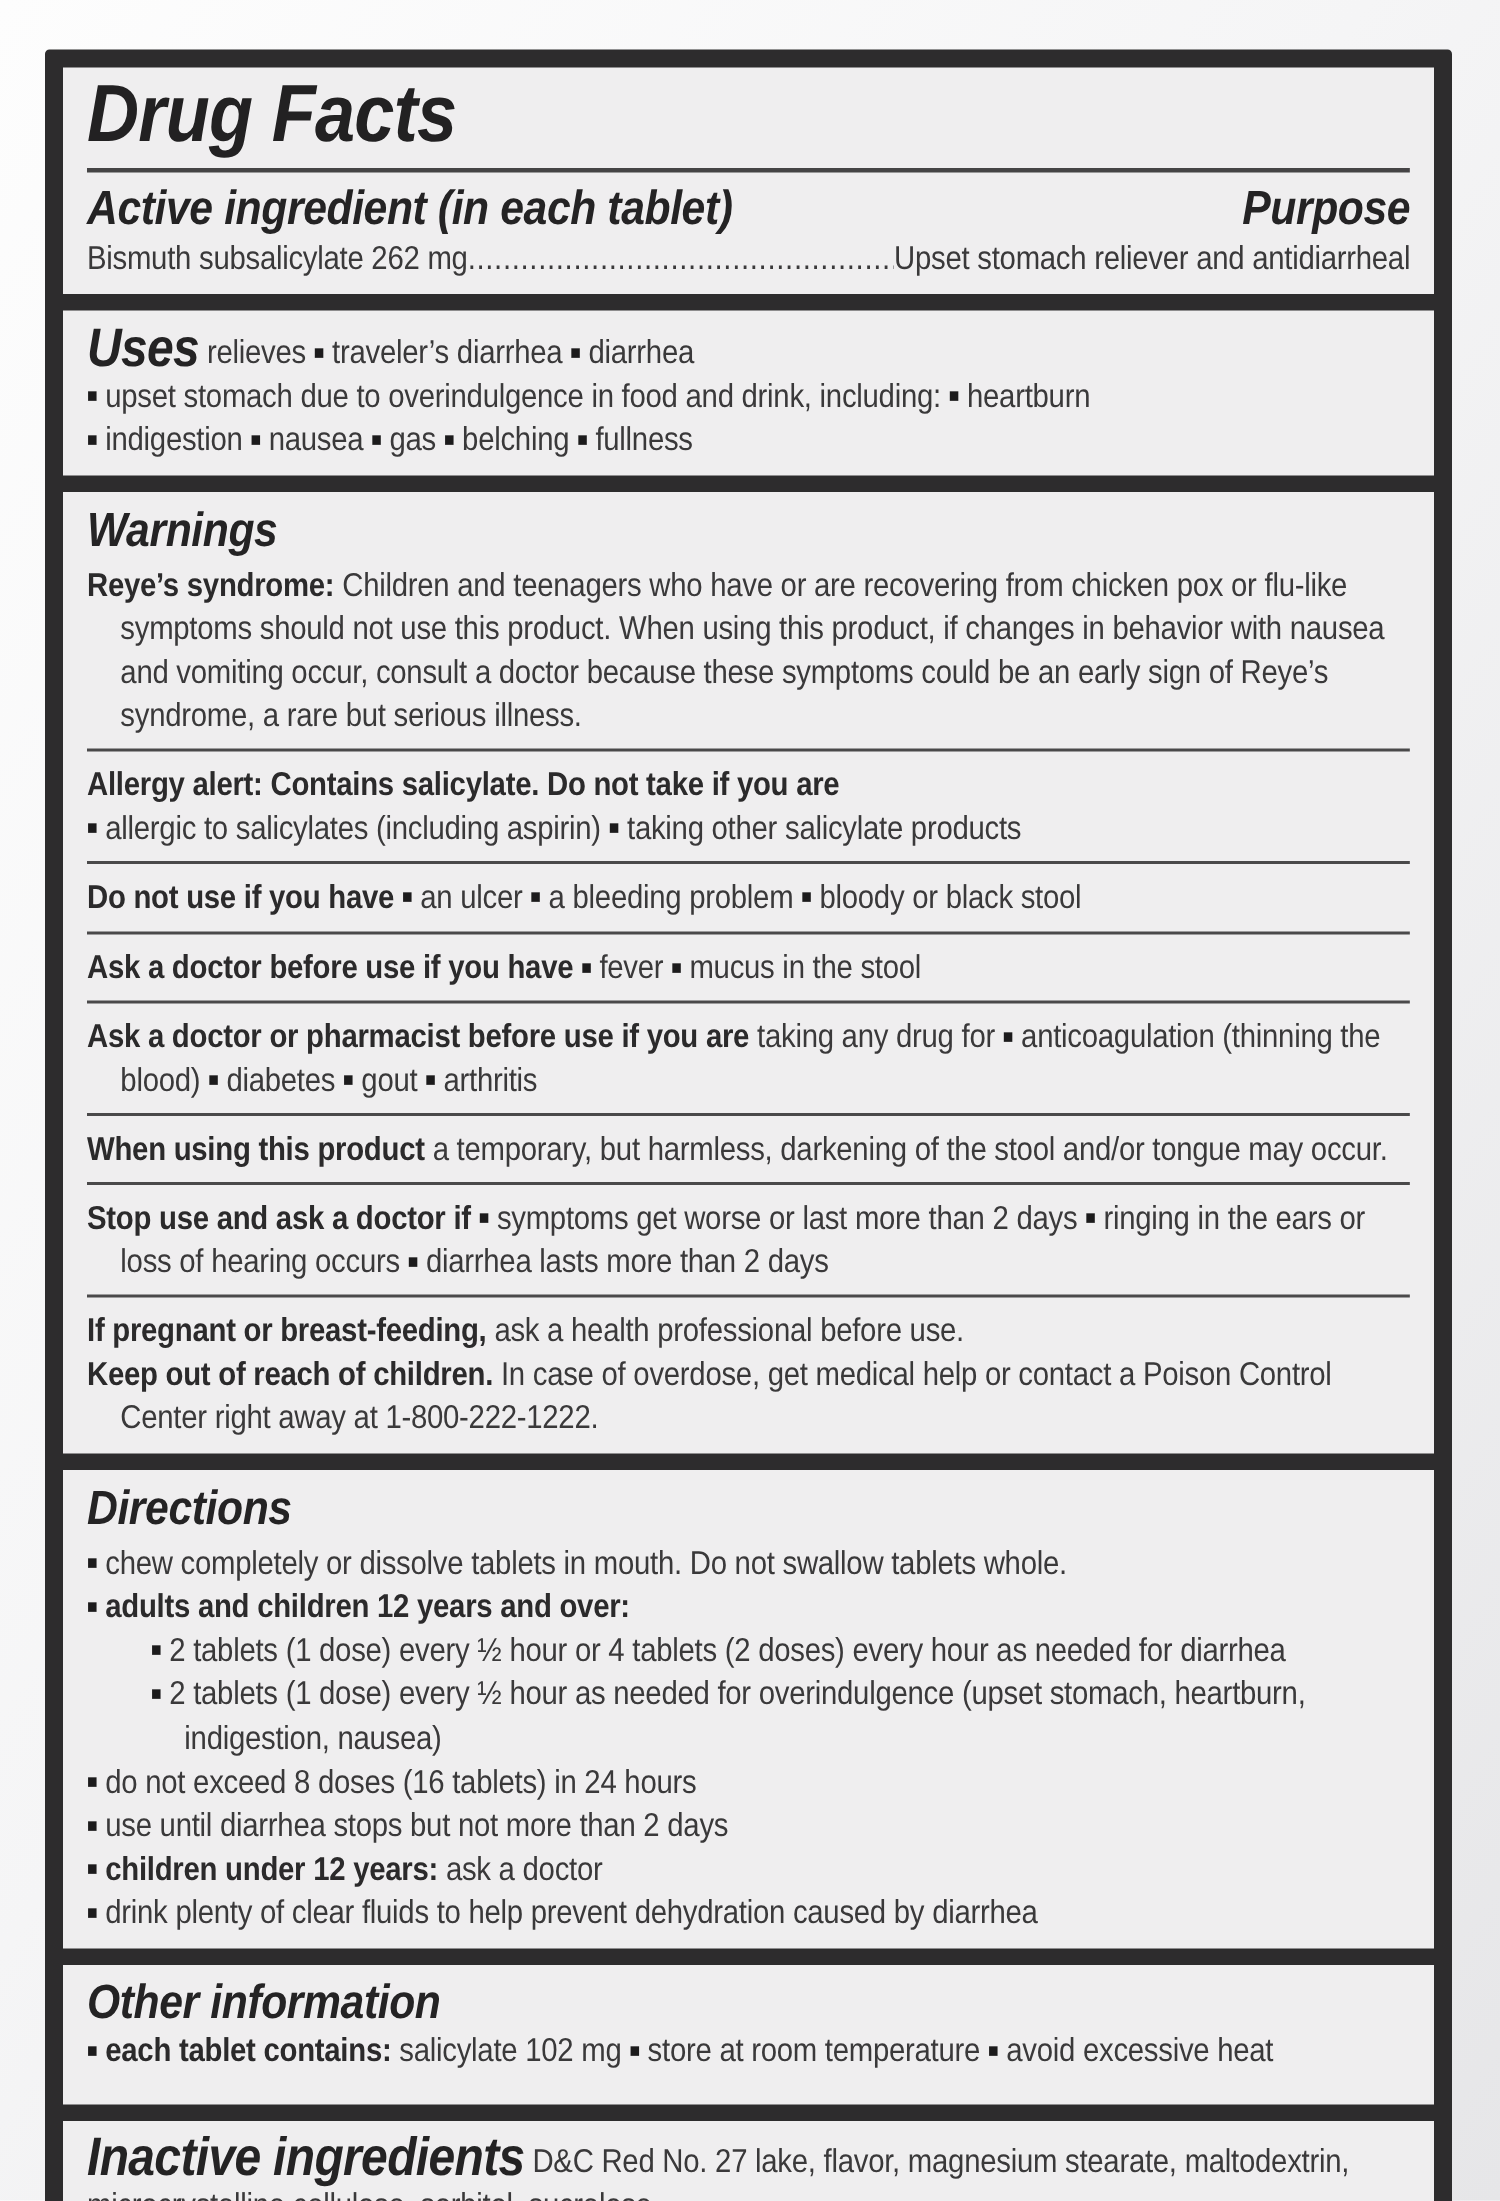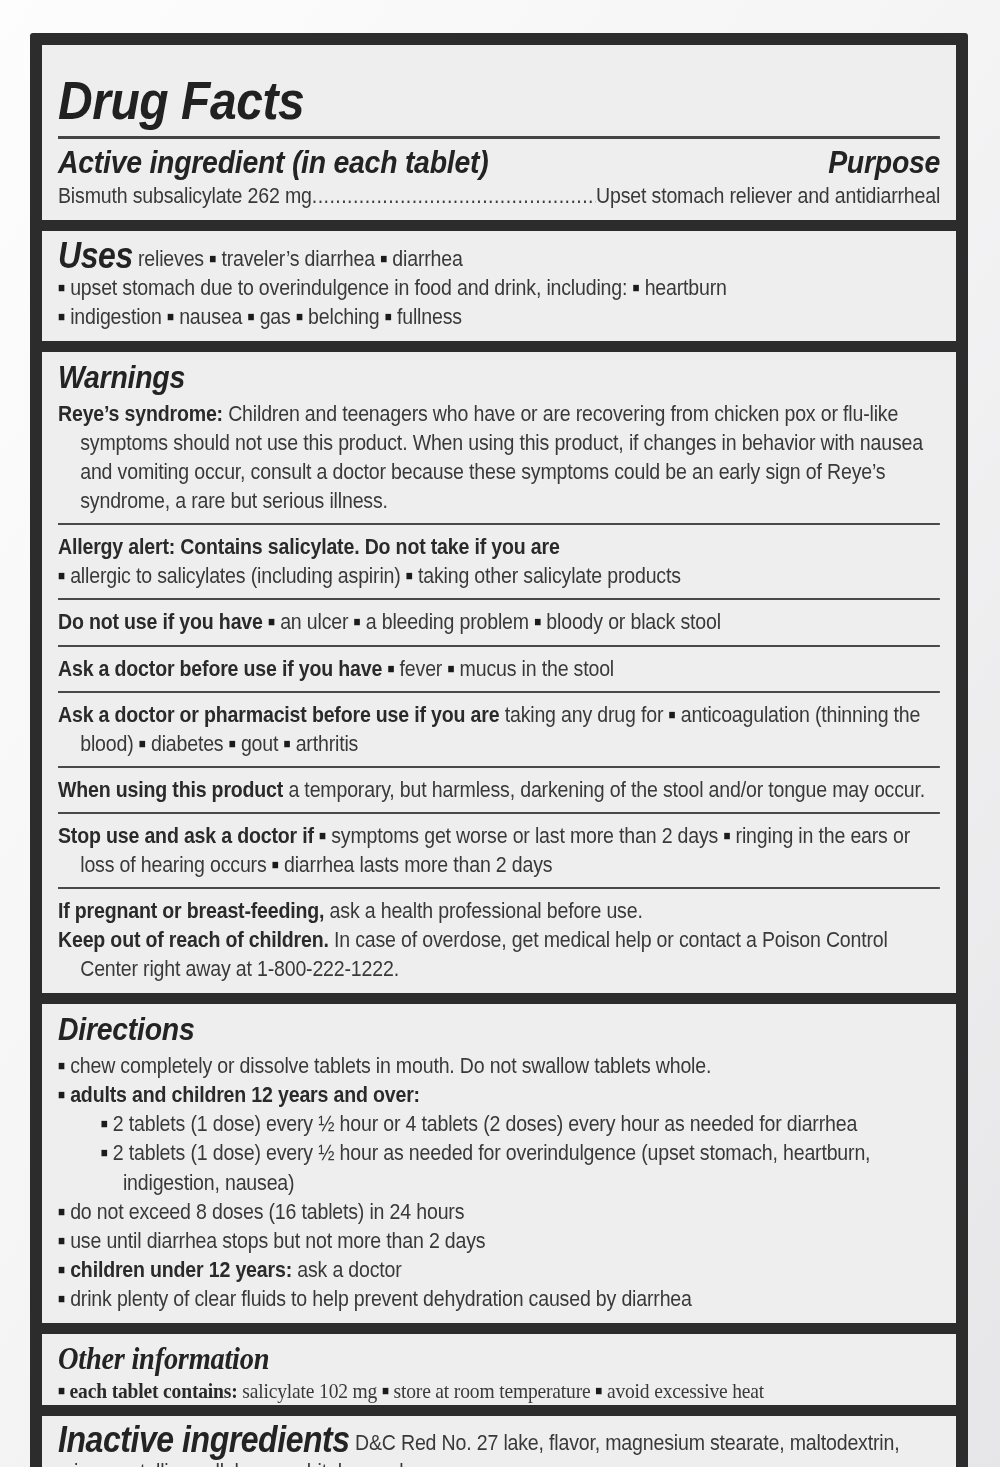--- a/index.html
+++ b/index.html
@@ -51,21 +51,21 @@
   .wp{margin:0;}
   .dline{padding-left:25px;text-indent:-25px;}
   .dline.ind1{padding-left:73px;text-indent:-25px;}
   .heading-mb{margin-bottom:3px;}
 </style>
 </head>
 <body>
 
 <div class="label">
 
-  <div class="panel" style="padding-top:24px;">
+  <div class="panel" style="padding-top:0;">
     <div class="squeeze">
       <div class="title">Drug Facts</div>
       <div class="title-rule"></div>
       <div class="head-row">
         <span class="sec-head">Active ingredient (in each tablet)</span>
         <span class="sec-head">Purpose</span>
       </div>
       <div class="ai-row">
         <span>Bismuth subsalicylate 262 mg</span>
           <span class="ai-dots">........................................................................................................</span>
@@ -116,21 +116,21 @@
           <div class="dline ind1"><span class="sq">■</span><span class="rseg"> 2 tablets (1 dose) every ½ hour or 4 tablets (2 doses) every hour as needed for diarrhea</span></div>
           <div class="dline ind1"><span class="sq">■</span><span class="rseg"> 2 tablets (1 dose) every ½ hour as needed for overindulgence (upset stomach, heartburn, indigestion, nausea)</span></div>
           <div class="dline"><span class="sq">■</span><span class="rseg"> do not exceed 8 doses (16 tablets) in 24 hours</span></div>
           <div class="dline"><span class="sq">■</span><span class="rseg"> use until diarrhea stops but not more than 2 days</span></div>
           <div class="dline"><span class="sq">■</span><span class="bseg"> children under 12 years: </span><span class="rseg">ask a doctor</span></div>
           <div class="dline"><span class="sq">■</span><span class="rseg"> drink plenty of clear fluids to help prevent dehydration caused by diarrhea</span></div>
         </div>
     </div>
   </div>
 
-  <div class="panel" style="padding-bottom:0;font-family:Liberation Serif, serif;">
+  <div class="panel" style="padding-bottom:22px;">
     <div class="squeeze">
       <div class="sec-head" style="line-height:36px;">Other information</div>
       <div>
           <div class="wp"><span class="sq">■</span><span class="bseg"> each tablet contains: </span><span class="rseg">salicylate 102 mg </span><span class="sq">■</span><span class="rseg"> store at room temperature </span><span class="sq">■</span><span class="rseg"> avoid excessive heat</span></div>
         </div>
     </div>
   </div>
 
   <div class="panel" style="padding-top:9px;padding-bottom:9px;">
     <div class="squeeze">

